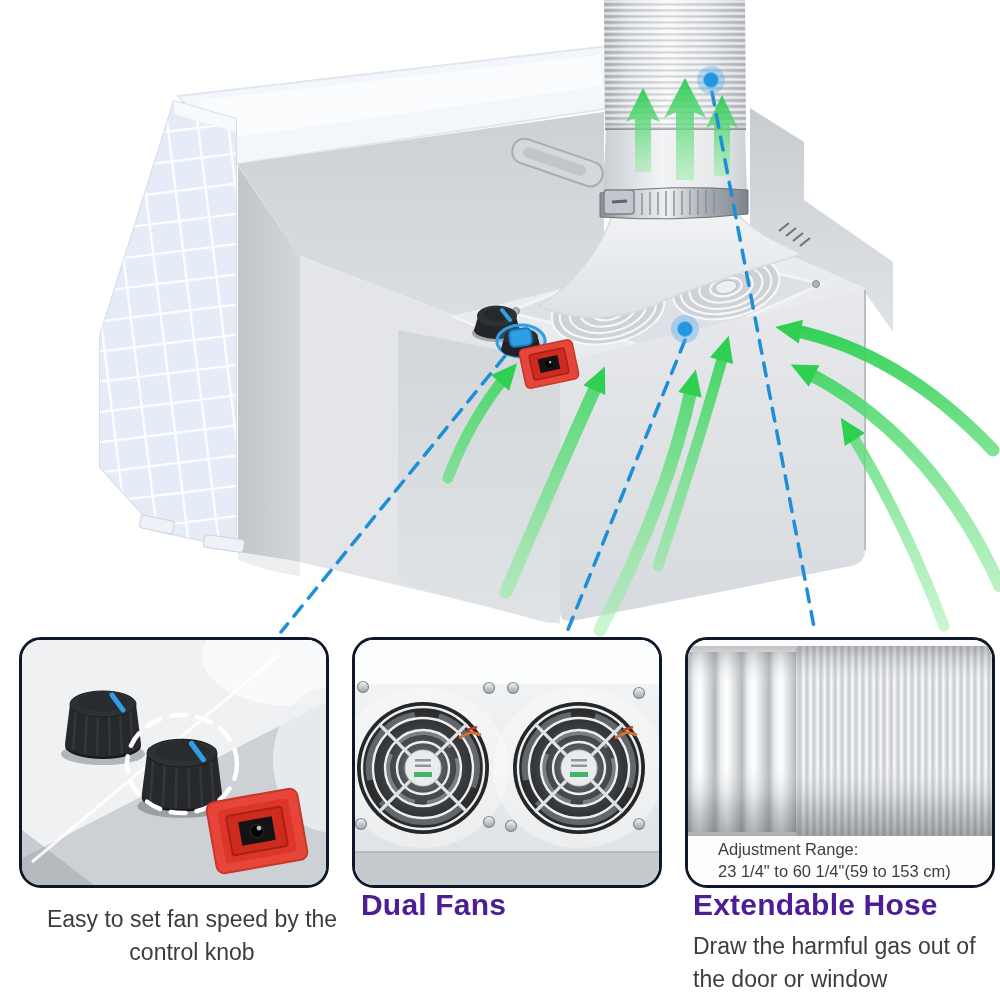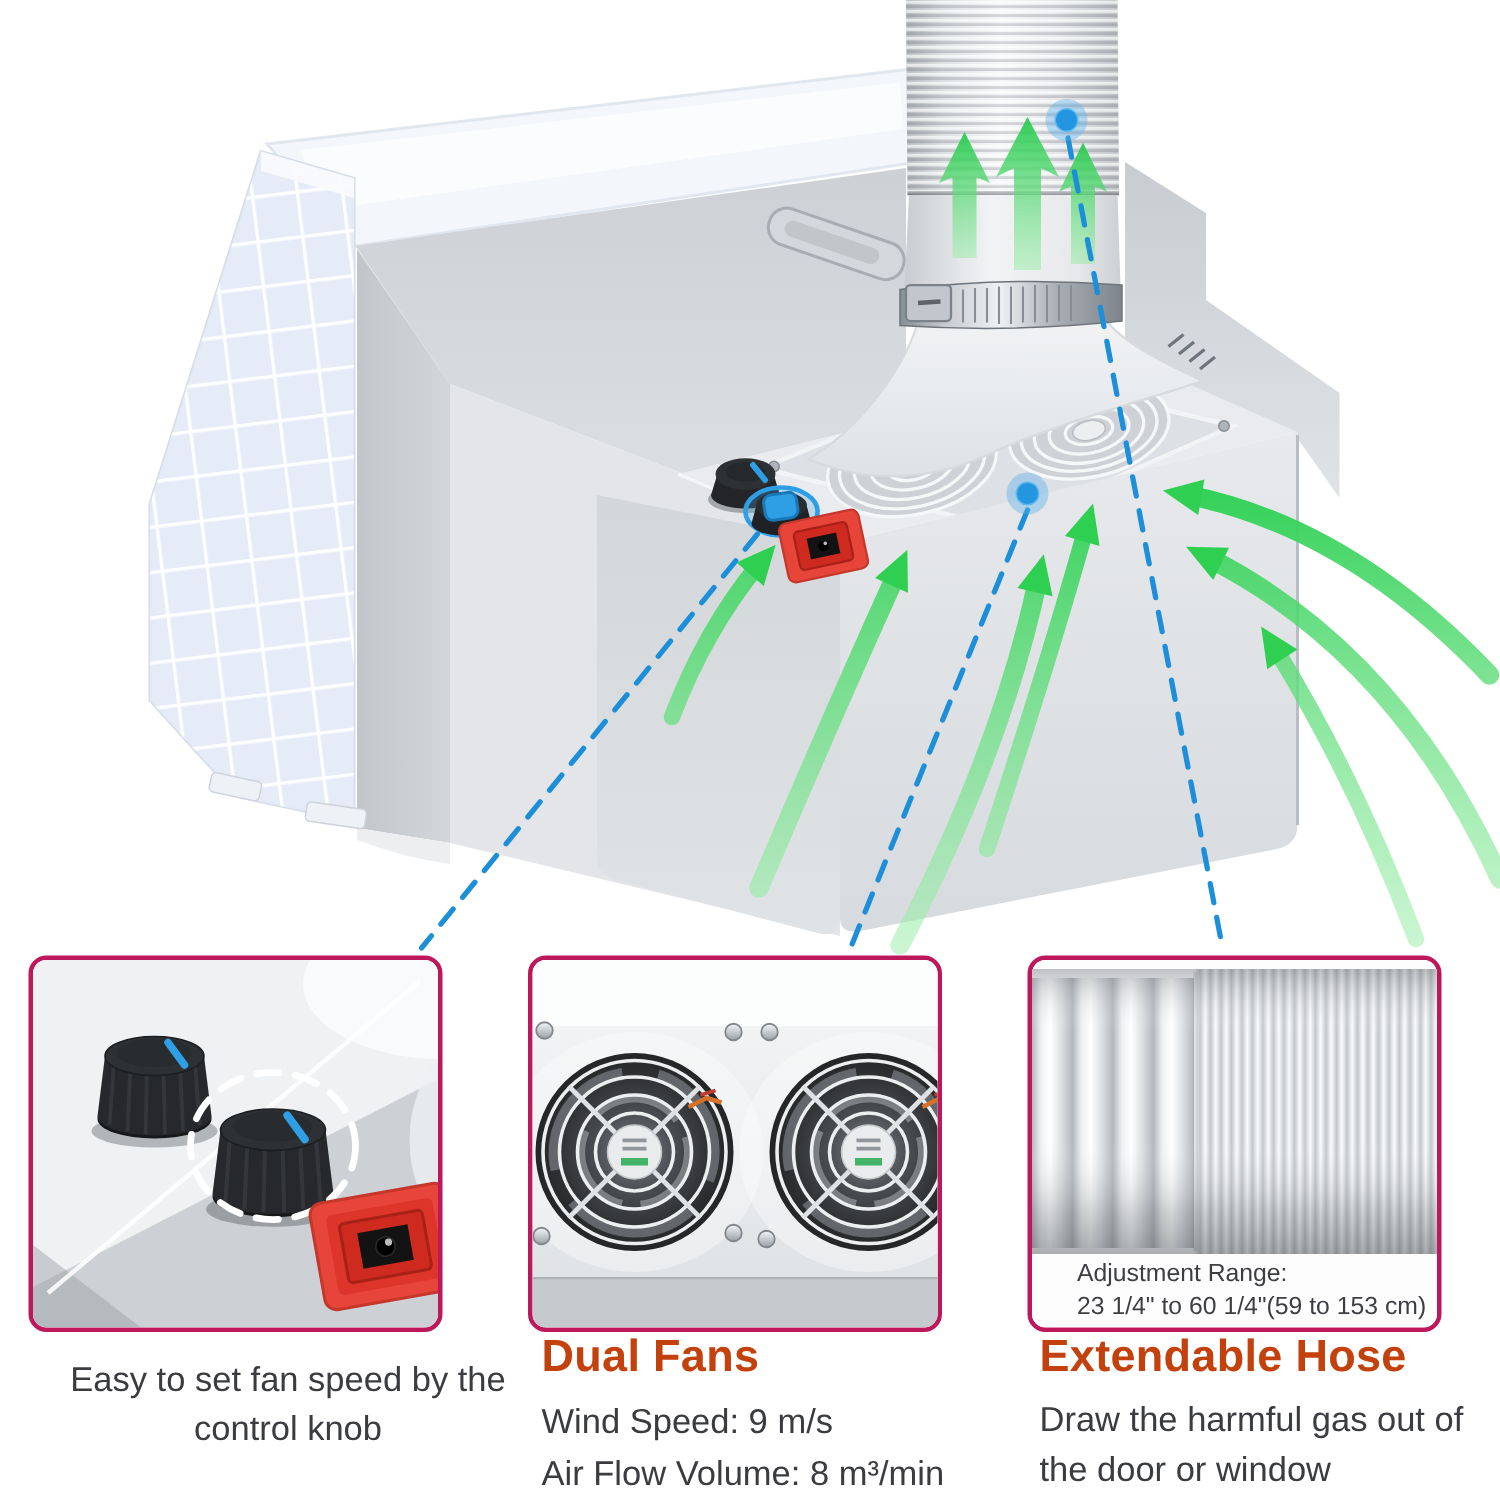--- a/index.html
+++ b/index.html
@@ -1,28 +1,28 @@
 <!DOCTYPE html>
 <html><head>
 <meta charset="utf-8">
 <style>
   html,body{margin:0;padding:0;}
   body{width:1000px;height:1000px;position:relative;background:#ffffff;
        font-family:"Liberation Sans",sans-serif;overflow:hidden;}
   .scene{position:absolute;left:0;top:0;}
-  .panel{position:absolute;top:637px;width:276px;height:251px;box-sizing:border-box;
-         border:3px solid #be185d;border-radius:12px;overflow:hidden;background:#fff;}
+  .panel{position:absolute;top:637px;width:310px;height:251px;box-sizing:border-box;
+         border:3px solid #0f172a;border-radius:22px;overflow:hidden;background:#fff;}
   #panel-knob{left:19px;}
   #panel-fans{left:352px;}
   #panel-hose{left:685px;}
   .panel svg{display:block;}
   .hose-note{position:absolute;left:30px;top:198px;font-size:16.5px;line-height:1.36;
              color:#3c3e41;white-space:nowrap;}
   .cap{position:absolute;color:#3a3c3f;}
-  .cap-title{font-size:30px;font-weight:800;color:#c2410c;margin:0 0 8px 0;letter-spacing:.2px;}
+  .cap-title{font-size:30px;font-weight:800;color:#4c1d95;margin:0 0 8px 0;letter-spacing:.2px;}
   .cap-body{font-size:23px;line-height:1.45;}
   #cap-knob{left:33px;top:903px;width:318px;font-size:23px;line-height:1.45;text-align:center;}
   #cap-fans{left:361px;top:888px;width:320px;}
   #cap-fans .cap-body{line-height:1.5;}
   #cap-hose{left:693px;top:888px;width:312px;}
 </style>
 </head>
 <body>
 
 <svg class="scene" width="1000" height="637" viewBox="0 0 1000 637">
@@ -431,22 +431,18 @@
     <div>23 1/4" to 60 1/4"(59 to 153 cm)</div>
   </div>
 </div>
 
 <div class="cap" id="cap-knob">
   <span>Easy to set fan speed by the control knob</span>
 </div>
 
 <div class="cap" id="cap-fans">
   <div class="cap-title">Dual Fans</div>
-  <div class="cap-body">
-    <div>Wind Speed: 9 m/s</div>
-    <div>Air Flow Volume: 8 m³/min</div>
-  </div>
 </div>
 
 <div class="cap" id="cap-hose">
   <div class="cap-title">Extendable Hose</div>
   <div class="cap-body">Draw the harmful gas out of the door or window</div>
 </div>
 
 </body></html>

